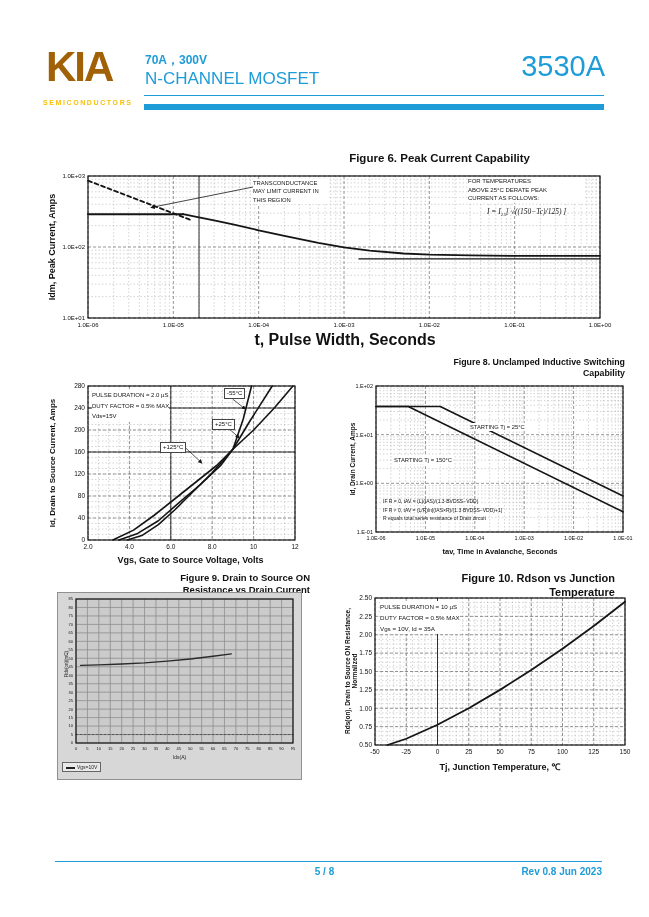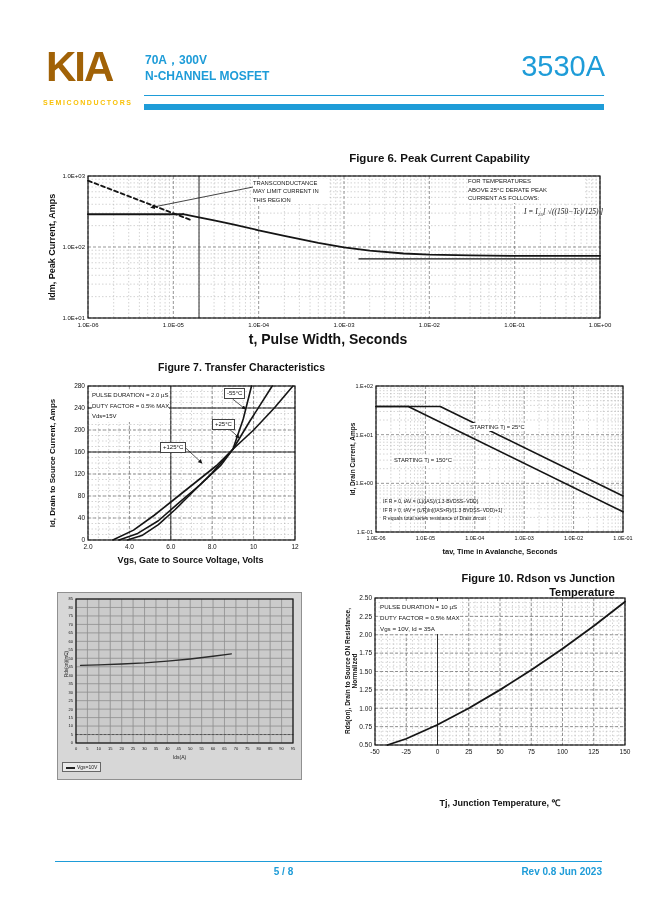--- a/index.html
+++ b/index.html
@@ -19,30 +19,30 @@
 </style>
 </head>
 <body>
 
 <div id="page">
 
   <div class="abs logo" style="left:46px;top:48px;font-size:42px;color:#a16207;">KIA</div>
   <div class="abs" style="left:43px;top:99px;font-size:7px;font-weight:bold;letter-spacing:1.6px;color:#F9C108;">SEMICONDUCTORS</div>
 
   <div class="abs hdr-accent" style="left:145px;top:52px;font-size:12px;font-weight:bold;">70A，300V</div>
-  <div class="abs hdr-accent" style="left:145px;top:69px;font-size:12px;font-weight:bold;">N-CHANNEL MOSFET</div>
+  <div class="abs hdr-accent" style="left:145px;top:69px;font-size:17px;font-weight:normal;">N-CHANNEL MOSFET</div>
 
   <div class="abs hdr-accent" style="left:500px;top:50px;font-size:29px;width:105px;text-align:right;">3530A</div>
 
   <div class="abs" style="left:144px;top:95px;width:460px;height:1.3px;background:#1E9CD8;"></div>
   <div class="abs" style="left:144px;top:104px;width:460px;height:6px;background:#1E9CD8;"></div>
 
   <div class="ttl" style="left:160px;top:151px;width:370px;font-size:11.5px;">Figure 6. Peak Current Capability</div>
   <div class="vlabel" style="left:52px;top:247px;font-size:9px;">Idm, Peak Current, Amps</div>
-  <div class="axlabel" style="left:128px;top:331px;width:400px;font-size:14px;text-align:center;">t, Pulse Width, Seconds</div>
+  <div class="axlabel" style="left:145px;top:331px;width:400px;font-size:16px;text-align:center;">t, Pulse Width, Seconds</div>
   <div class="abs" style="left:88px;top:176px;">
     <svg width="512" height="142">
         <line x1="25.6878929633264" y1="0" x2="25.6878929633264" y2="142" stroke="#a9a9a9" stroke-width="0.5" stroke-dasharray="1.5,2"></line>
         <line x1="40.71434706941121" y1="0" x2="40.71434706941121" y2="142" stroke="#a9a9a9" stroke-width="0.5" stroke-dasharray="1.5,2"></line>
         <line x1="51.3757859266528" y1="0" x2="51.3757859266528" y2="142" stroke="#a9a9a9" stroke-width="0.5" stroke-dasharray="1.5,2"></line>
         <line x1="59.64544037000693" y1="0" x2="59.64544037000693" y2="142" stroke="#a9a9a9" stroke-width="0.5" stroke-dasharray="1.5,2"></line>
         <line x1="66.40224003273761" y1="0" x2="66.40224003273761" y2="142" stroke="#a9a9a9" stroke-width="0.5" stroke-dasharray="1.5,2"></line>
         <line x1="72.11503274788326" y1="0" x2="72.11503274788326" y2="142" stroke="#a9a9a9" stroke-width="0.5" stroke-dasharray="1.5,2"></line>
         <line x1="77.0636788899792" y1="0" x2="77.0636788899792" y2="142" stroke="#a9a9a9" stroke-width="0.5" stroke-dasharray="1.5,2"></line>
         <line x1="81.42869413882242" y1="0" x2="81.42869413882242" y2="142" stroke="#a9a9a9" stroke-width="0.5" stroke-dasharray="1.5,2"></line>
@@ -135,23 +135,22 @@
         <text x="-3" y="73.1" text-anchor="end" font-size="6" fill="#111">1.0E+02</text>
         <text x="-3" y="144.1" text-anchor="end" font-size="6" fill="#111">1.0E+01</text>
       </svg>
   </div>
   <div class="ann" style="left:253px;top:179px;width:76px;font-size:5.8px;">TRANSCONDUCTANCE
 MAY LIMIT CURRENT IN
 THIS REGION</div>
   <div class="ann" style="left:468px;top:177px;width:116px;font-size:6px;">FOR TEMPERATURES
 ABOVE 25°C DERATE PEAK
 CURRENT AS FOLLOWS:</div>
-  <div class="annb" style="left:487px;top:207px;font-size:7.5px;font-style:italic;font-family:'Liberation Serif',serif;margin-left:37px;">I = I₂₅[ √((150−Tc)/125) ]</div>
-
-  <div class="ttl" style="left:60px;top:361px;width:265px;font-size:10.5px;">Figure 7. Transfer Characteristics</div>
+  <div class="annb" style="left:487px;top:207px;font-size:7.5px;font-style:italic;font-family:'Liberation Serif',serif;">I = I₂₅[ √((150−Tc)/125) ]</div>
+
   <div class="vlabel" style="left:52px;top:463px;font-size:8px;">Id, Drain to Source Current, Amps</div>
   <div class="axlabel" style="left:78px;top:555px;width:225px;font-size:9px;">Vgs, Gate to Source Voltage, Volts</div>
   <div class="abs" style="left:88px;top:386px;">
     <svg width="207" height="154">
         <line x1="10.350000000000001" y1="0" x2="10.350000000000001" y2="154" stroke="#a9a9a9" stroke-width="0.5" stroke-dasharray="1.5,2"></line>
         <line x1="20.700000000000003" y1="0" x2="20.700000000000003" y2="154" stroke="#a9a9a9" stroke-width="0.5" stroke-dasharray="1.5,2"></line>
         <line x1="31.049999999999997" y1="0" x2="31.049999999999997" y2="154" stroke="#a9a9a9" stroke-width="0.5" stroke-dasharray="1.5,2"></line>
         <line x1="41.400000000000006" y1="0" x2="41.400000000000006" y2="154" stroke="#a9a9a9" stroke-width="0.5" stroke-dasharray="1.5,2"></line>
         <line x1="51.75" y1="0" x2="51.75" y2="154" stroke="#a9a9a9" stroke-width="0.5" stroke-dasharray="1.5,2"></line>
         <line x1="62.099999999999994" y1="0" x2="62.099999999999994" y2="154" stroke="#a9a9a9" stroke-width="0.5" stroke-dasharray="1.5,2"></line>
@@ -246,20 +245,22 @@
         <text x="-3" y="2.275" text-anchor="end" font-size="6.5" fill="#111">280</text>
       </svg>
   </div>
   <div class="ann" style="left:92px;top:390px;font-size:6px;line-height:1.75;">PULSE DURATION = 2.0 µS
 DUTY FACTOR = 0.5% MAX
 Vds=15V</div>
   <div class="tbox" style="left:224px;top:388px;">-55°C</div>
   <div class="tbox" style="left:212px;top:419px;">+25°C</div>
   <div class="tbox" style="left:160px;top:442px;">+125°C</div>
 
+  <div class="ttl" style="left:360px;top:357px;width:265px;font-size:8.8px;">Figure 8. Unclamped Inductive Switching
+Capability</div>
   <div class="vlabel" style="left:352px;top:459px;font-size:6.5px;">Id, Drain Current, Amps</div>
   <div class="axlabel" style="left:380px;top:547px;width:240px;font-size:7.5px;">tav, Time in Avalanche, Seconds</div>
   <div class="abs" style="left:376px;top:386px;">
     <svg width="247" height="146">
         <line x1="14.870881785800673" y1="0" x2="14.870881785800673" y2="146" stroke="#a9a9a9" stroke-width="0.5" stroke-dasharray="1.5,2"></line>
         <line x1="23.56978998315133" y1="0" x2="23.56978998315133" y2="146" stroke="#a9a9a9" stroke-width="0.5" stroke-dasharray="1.5,2"></line>
         <line x1="29.741763571601346" y1="0" x2="29.741763571601346" y2="146" stroke="#a9a9a9" stroke-width="0.5" stroke-dasharray="1.5,2"></line>
         <line x1="34.52911821419933" y1="0" x2="34.52911821419933" y2="146" stroke="#a9a9a9" stroke-width="0.5" stroke-dasharray="1.5,2"></line>
         <line x1="38.440671768952" y1="0" x2="38.440671768952" y2="146" stroke="#a9a9a9" stroke-width="0.5" stroke-dasharray="1.5,2"></line>
         <line x1="41.747843176704286" y1="0" x2="41.747843176704286" y2="146" stroke="#a9a9a9" stroke-width="0.5" stroke-dasharray="1.5,2"></line>
@@ -345,20 +346,22 @@
         <text x="-3" y="99.25833333333334" text-anchor="end" font-size="5.5" fill="#111">1.E+00</text>
         <text x="-3" y="147.925" text-anchor="end" font-size="5.5" fill="#111">1.E-01</text>
       </svg>
   </div>
   <div class="ann" style="left:470px;top:423px;font-size:5.8px;">STARTING Tj = 25°C</div>
   <div class="ann" style="left:394px;top:456px;font-size:5.8px;">STARTING Tj = 150°C</div>
   <div class="annb" style="left:383px;top:497px;font-size:5px;line-height:1.7;">IF R = 0, tAV = (L)(IAS)/(1.3·BVDSS−VDD)
 IF R ≠ 0, tAV = (L/R)ln[(IAS×R)/(1.3·BVDSS−VDD)+1]
 R equals total series resistance of Drain circuit</div>
 
+  <div class="ttl" style="left:50px;top:572px;width:260px;font-size:9.5px;">Figure 9. Drain to Source ON
+Resistance vs Drain Current</div>
   <div class="abs" style="left:57px;top:592px;width:243px;height:186px;background:#d7d7d7;border:1px solid #909090;">
     <div class="abs" style="left:18px;top:6px;width:217px;height:144px;background:#cbcbcb;">
       <svg width="217" height="144">
           <line x1="11.421052631578947" y1="0" x2="11.421052631578947" y2="144" stroke="#b7b7b7" stroke-width="0.5"></line>
           <line x1="22.842105263157894" y1="0" x2="22.842105263157894" y2="144" stroke="#b7b7b7" stroke-width="0.5"></line>
           <line x1="34.26315789473684" y1="0" x2="34.26315789473684" y2="144" stroke="#b7b7b7" stroke-width="0.5"></line>
           <line x1="45.68421052631579" y1="0" x2="45.68421052631579" y2="144" stroke="#b7b7b7" stroke-width="0.5"></line>
           <line x1="57.10526315789473" y1="0" x2="57.10526315789473" y2="144" stroke="#b7b7b7" stroke-width="0.5"></line>
           <line x1="68.52631578947368" y1="0" x2="68.52631578947368" y2="144" stroke="#b7b7b7" stroke-width="0.5"></line>
           <line x1="79.94736842105263" y1="0" x2="79.94736842105263" y2="144" stroke="#b7b7b7" stroke-width="0.5"></line>
@@ -474,21 +477,21 @@
     <div class="abs" style="left:4px;top:169px;border:1px solid #666;background:#e9e9e9;padding:1px 3px;font-size:5px;color:#222;">
       <span style="display:inline-block;width:9px;height:2px;background:#222;vertical-align:middle;margin-right:2px;"></span><span>Vgs=10V</span>
     </div>
   </div>
   <div class="vlabel" style="left:66px;top:664px;font-size:4.5px;font-weight:normal;color:#222;">Rds(on)(mΩ)</div>
 
   <div class="ttl" style="left:370px;top:572px;width:245px;font-size:11px;">Figure 10. Rdson vs Junction
 Temperature</div>
   <div class="vlabel" style="left:351px;top:671px;font-size:6.5px;white-space:pre-line;width:160px;">Rds(on), Drain to Source ON Resistance,
 Normalized</div>
-  <div class="axlabel" style="left:385px;top:760px;width:230px;font-size:9px;margin-top:36px;">Tj, Junction Temperature, ℃</div>
+  <div class="axlabel" style="left:385px;top:760px;width:230px;font-size:9px;">Tj, Junction Temperature, ℃</div>
   <div class="abs" style="left:375px;top:598px;">
     <svg width="250" height="147">
         <line x1="6.25" y1="0" x2="6.25" y2="147" stroke="#a9a9a9" stroke-width="0.5" stroke-dasharray="1.5,2"></line>
         <line x1="12.5" y1="0" x2="12.5" y2="147" stroke="#a9a9a9" stroke-width="0.5" stroke-dasharray="1.5,2"></line>
         <line x1="18.75" y1="0" x2="18.75" y2="147" stroke="#a9a9a9" stroke-width="0.5" stroke-dasharray="1.5,2"></line>
         <line x1="25" y1="0" x2="25" y2="147" stroke="#a9a9a9" stroke-width="0.5" stroke-dasharray="1.5,2"></line>
         <line x1="31.25" y1="0" x2="31.25" y2="147" stroke="#a9a9a9" stroke-width="0.5" stroke-dasharray="1.5,2"></line>
         <line x1="37.5" y1="0" x2="37.5" y2="147" stroke="#a9a9a9" stroke-width="0.5" stroke-dasharray="1.5,2"></line>
         <line x1="43.75" y1="0" x2="43.75" y2="147" stroke="#a9a9a9" stroke-width="0.5" stroke-dasharray="1.5,2"></line>
         <line x1="50" y1="0" x2="50" y2="147" stroke="#a9a9a9" stroke-width="0.5" stroke-dasharray="1.5,2"></line>
@@ -593,19 +596,19 @@
         <text x="-3" y="39.025" text-anchor="end" font-size="6.5" fill="#111">2.00</text>
         <text x="-3" y="20.65" text-anchor="end" font-size="6.5" fill="#111">2.25</text>
         <text x="-3" y="2.275" text-anchor="end" font-size="6.5" fill="#111">2.50</text>
       </svg>
   </div>
   <div class="ann" style="left:380px;top:601px;font-size:6.2px;line-height:1.8;">PULSE DURATION = 10 µS
 DUTY FACTOR = 0.5% MAX
 Vgs = 10V,  Id = 35A</div>
 
   <div class="abs" style="left:55px;top:861px;width:547px;height:1.2px;background:#1E9CD8;"></div>
-  <div class="abs hdr-accent" style="left:0;top:866px;width:567px;text-align:center;font-size:10px;font-weight:bold;">5 / 8</div>
+  <div class="abs hdr-accent" style="left:0;top:866px;width:649px;text-align:center;font-size:10px;font-weight:bold;">5 / 8</div>
   <div class="abs hdr-accent" style="left:430px;top:866px;width:172px;text-align:right;font-size:10px;font-weight:bold;">
     <span>Rev 0.8</span>
     <span style="margin-left:0;">Jun 2023</span>
   </div>
 
 </div>
 
 </body></html>

